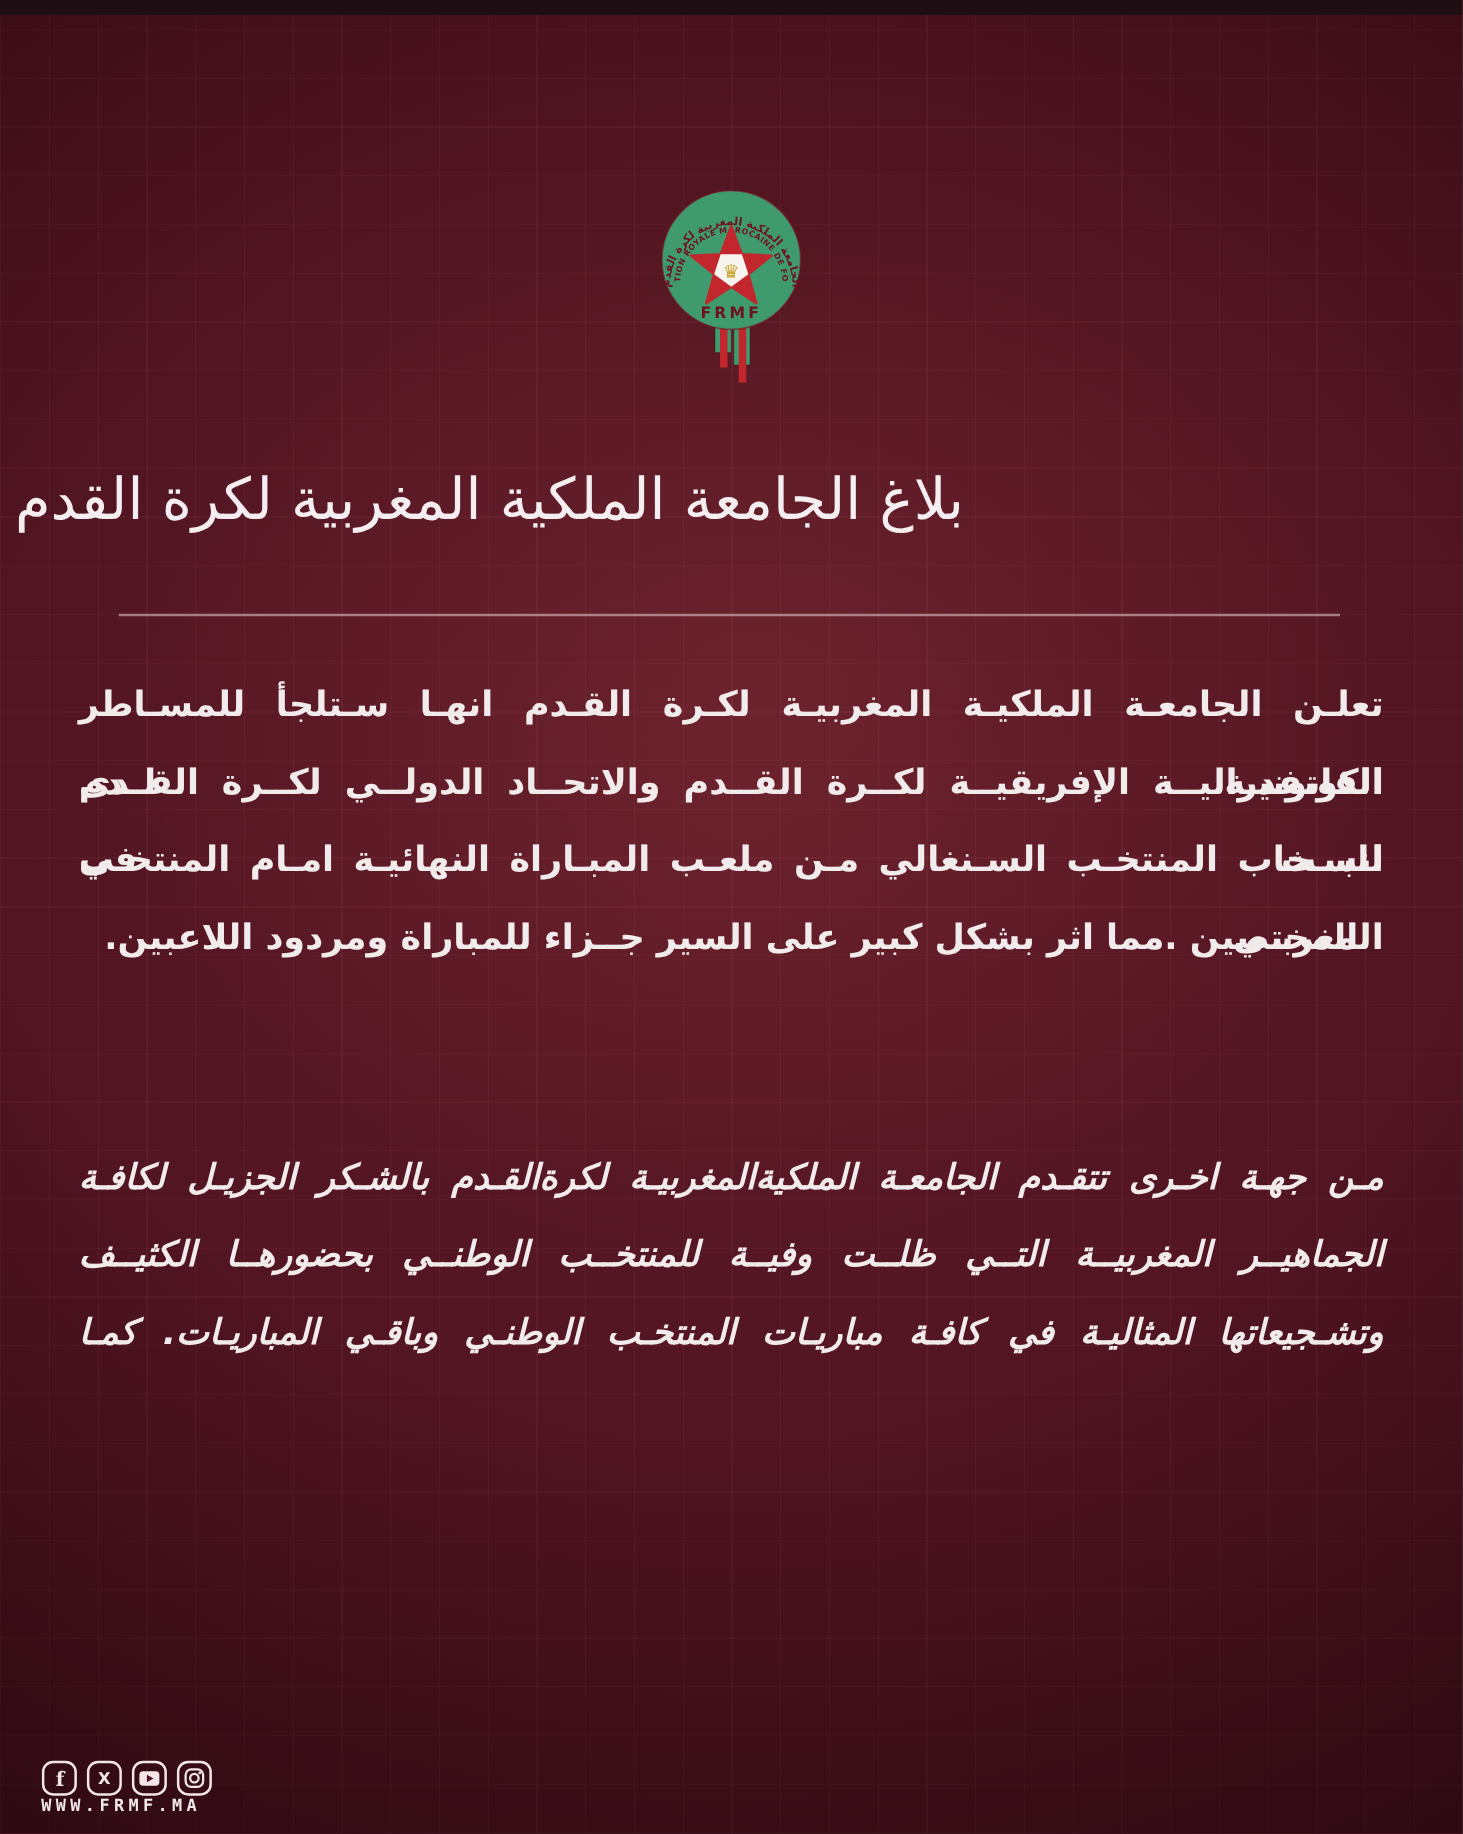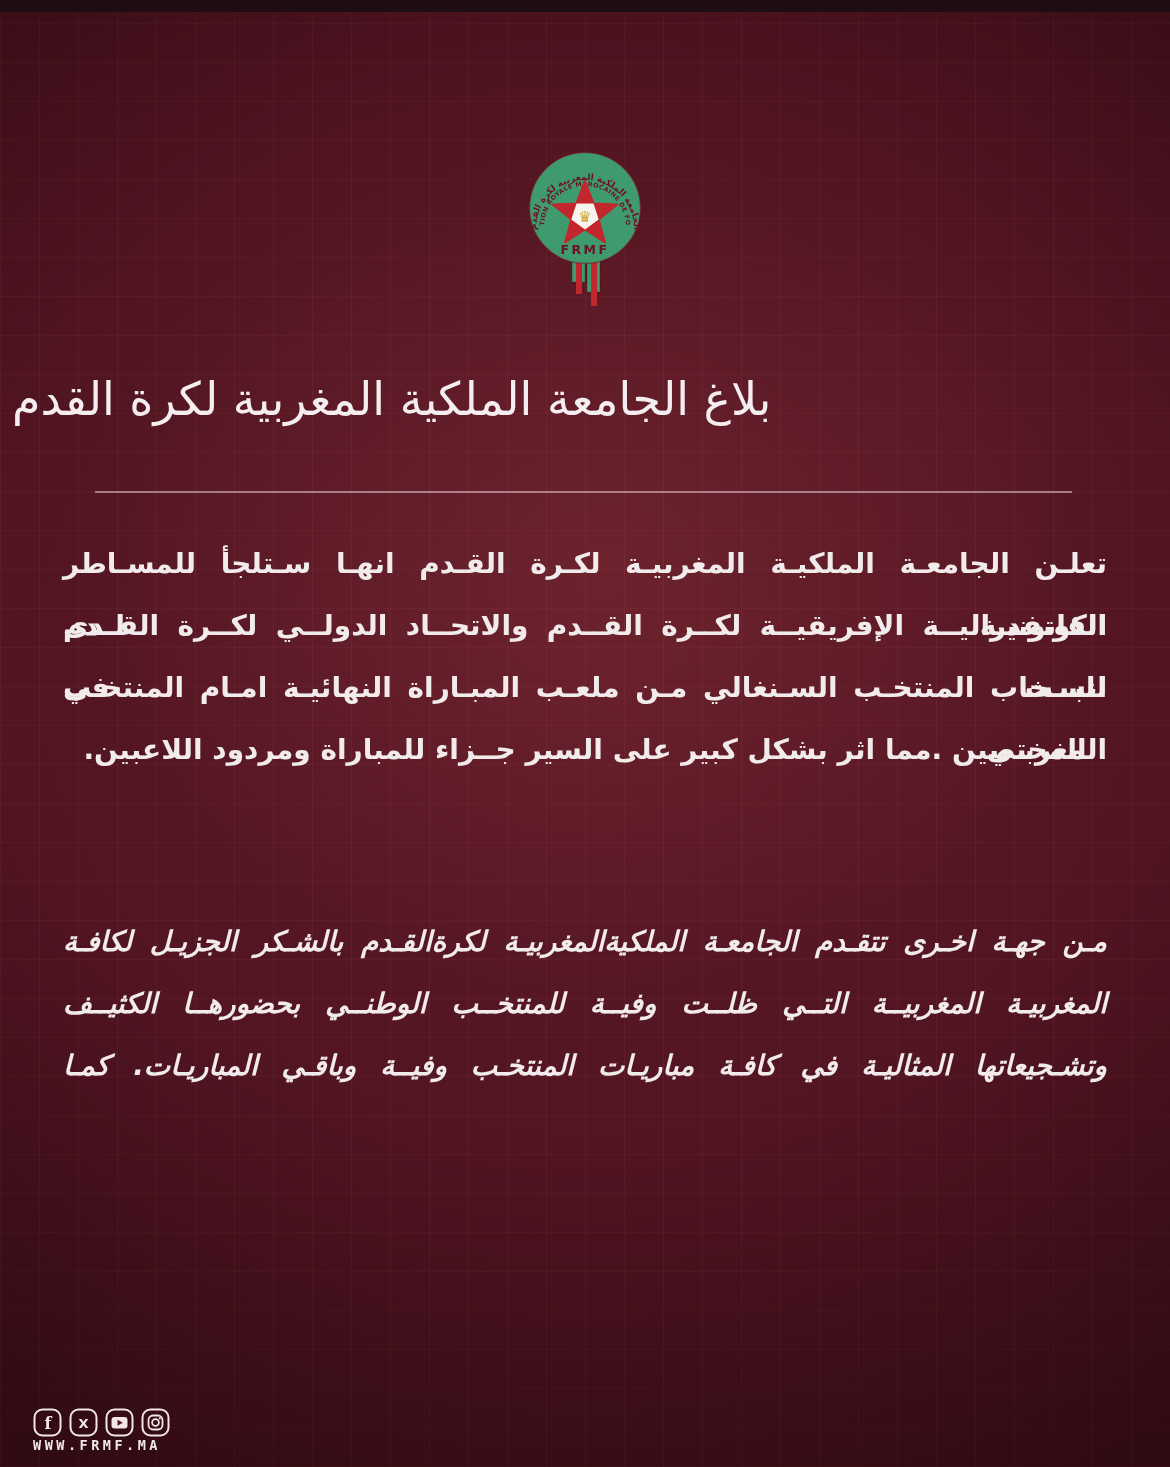--- a/index.html
+++ b/index.html
@@ -111,22 +111,22 @@
 
   <div class="para para-1">
     <span class="line justify">تعلـن الجامعـة الملكيـة المغربيـة لكـرة القـدم انهـا سـتلجأ للمسـاطر القانونيـة لـدى</span>
     <span class="line justify">الكونفدراليــة الإفريقيــة لكــرة القــدم والاتحــاد الدولــي لكــرة القــدم للبــث في</span>
     <span class="line justify">انسـحاب المنتخـب السـنغالي مـن ملعـب المبـاراة النهائيـة امـام المنتخـب المغربـي</span>
     <span class="line center">المختصين .مما اثر بشكل كبير على السير جــزاء للمباراة ومردود اللاعبين.</span>
   </div>
 
   <div class="para para-2">
     <span class="line justify">مـن جهـة اخـرى تتقـدم الجامعـة الملكيةالمغربيـة لكرةالقـدم بالشـكر الجزيـل لكافـة</span>
-    <span class="line justify">المغربيـة المغربيــة التــي ظلــت وفيــة للمنتخــب الوطنــي بحضورهــا الكثيــف</span>
-    <span class="line justify">وتشـجيعاتها المثاليـة في كافـة مباريـات المنتخـب وفيــة وباقـي المباريـات. كمـا</span>
+    <span class="line justify">الجماهيــر المغربيــة التــي ظلــت وفيــة للمنتخــب الوطنــي بحضورهــا الكثيــف</span>
+    <span class="line justify">وتشـجيعاتها المثاليـة في كافـة مباريـات المنتخـب الوطنـي وباقـي المباريـات. كمـا</span>
   </div>
 
   <div class="footer">
     <div class="social-row">
       <svg class="social-btn" viewBox="0 0 29 29">
         <rect x="1.5" y="1.5" width="26" height="26" rx="8" fill="none" stroke="#f2e6e9" stroke-width="2"></rect>
         <text x="15" y="20.5" text-anchor="middle" font-size="16" font-weight="bold" fill="#f2e6e9" font-family="DejaVu Serif, Liberation Serif, serif">f</text>
       </svg>
       <svg class="social-btn" viewBox="0 0 29 29">
         <rect x="1.5" y="1.5" width="26" height="26" rx="8" fill="none" stroke="#f2e6e9" stroke-width="2"></rect>

